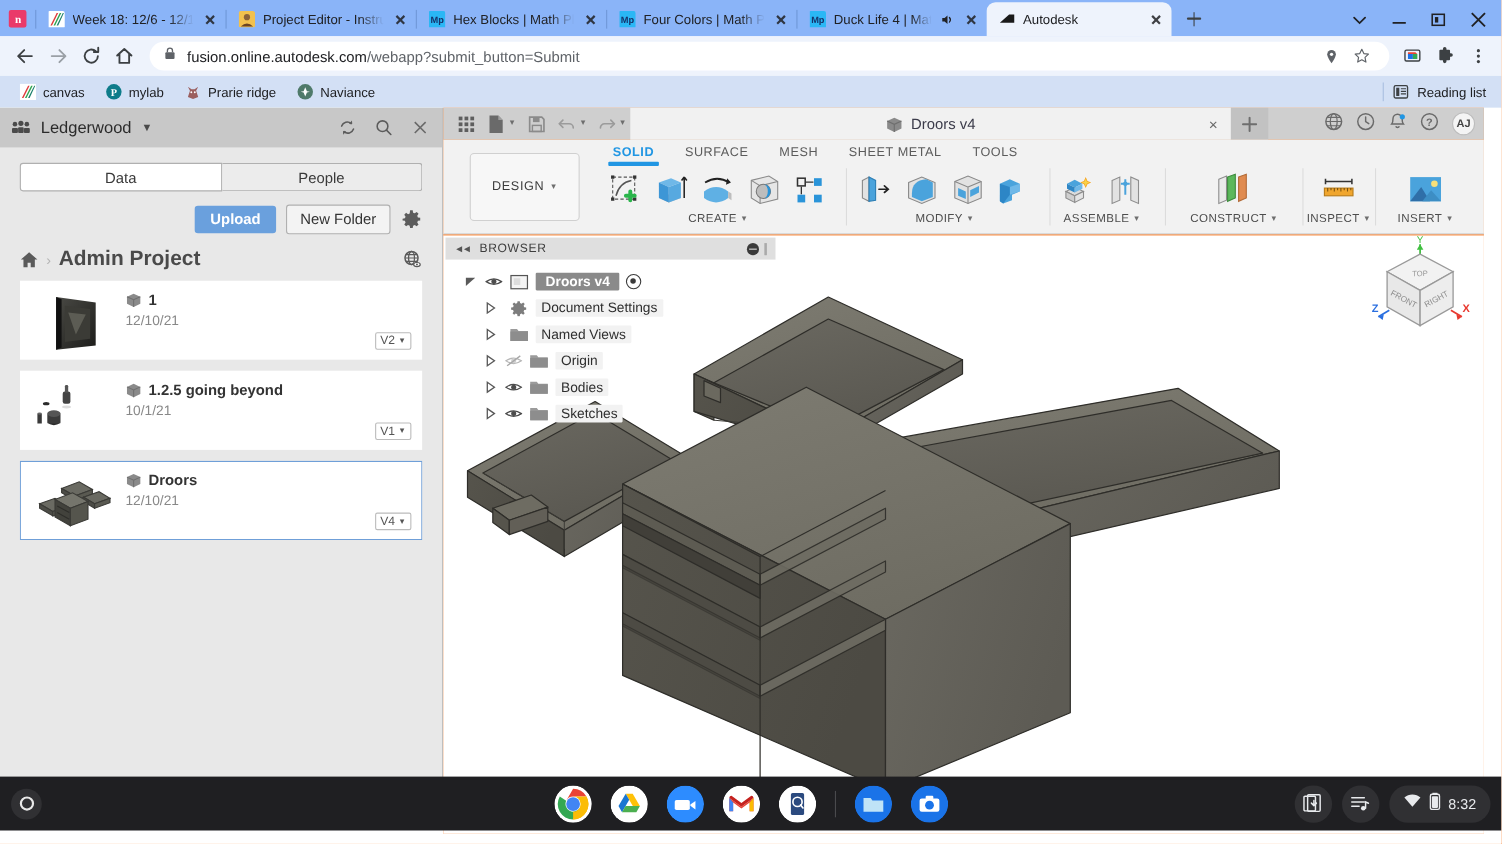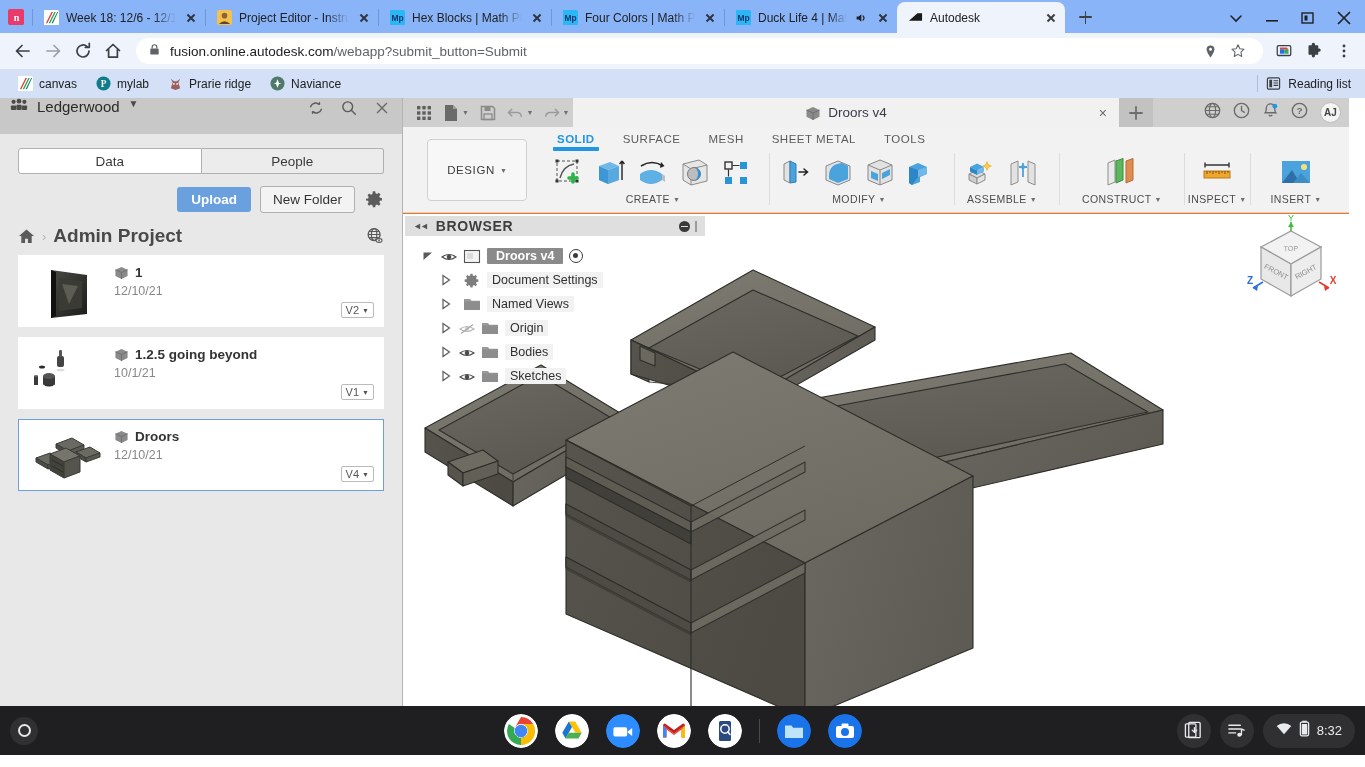--- a/index.html
+++ b/index.html
@@ -84,21 +84,21 @@
   
   .fusion { position: absolute; top: 98px; left: 0; width: 1365px; height: 620px; background: #ffffff; }
 
   
   .datapanel {
     position: absolute; left: 0; top: 0; width: 403px; height: 620px;
     background: #e8e8e8; border-right: 1px solid #b4b4b4;
     display: flex; flex-direction: column;
   }
   .dp-header {
-    height: 36px; background: #c8c8c8; display: flex; align-items: flex-start;
+    height: 36px; background: #c8c8c8; display: flex; align-items: center;
     padding: 0 10px; gap: 9px; flex: none;
   }
   .dp-hub-icon { width: 18px; height: 14px; flex: none; }
   .dp-hub-name { font-size: 15px; color: #2b2b2b; }
   .dp-caret { font-size: 10px; color: #4a4a4a; }
   .dp-head-actions { margin-left: auto; display: flex; align-items: center; gap: 13px; }
   .dp-ico { width: 20px; height: 20px; display: flex; align-items: center; justify-content: center; color: #5c5c5c; }
 
   .dp-tabs { display: flex; margin: 14px 18px 0 18px; flex: none; }
   .dp-tab {
@@ -182,21 +182,21 @@
   .rgroup { display: flex; flex-direction: column; align-items: center; position: relative; padding: 0 6px; }
   .rgroup + .rgroup { border-left: 1px solid #dcdcdc; }
   .rgroup-icons { display: flex; align-items: center; gap: 2px; height: 40px; }
   .rgroup-label { font-size: 10.5px; color: #4d4d4d; letter-spacing: .4px; display: flex; align-items: center; gap: 3px; }
   .ricon { width: 40px; height: 36px; display: flex; align-items: center; justify-content: center; }
 
   
   .f-browser { position: absolute; left: 2px; top: 118px; width: 300px; }
   .br-header { height: 20px; background: #dfdfdf; display: flex; align-items: center; padding: 0 8px; gap: 9px; }
   .br-collapse { color: #555; font-size: 9px; letter-spacing: -2px; }
-  .br-title { font-size: 14px; color: #3e3e3e; letter-spacing: .6px; font-weight: bold; }
+  .br-title { font-size: 11px; color: #3e3e3e; letter-spacing: .6px; }
   .br-right { margin-left: auto; display: flex; align-items: center; gap: 5px; }
   .br-minus { width: 11px; height: 11px; border-radius: 50%; background: #3a3a3a; position: relative; }
   .br-minus::after { content:""; position: absolute; left: 2px; top: 5px; width: 7px; height: 1.5px; background: #dfdfdf; }
   .br-grip { width: 2px; height: 11px; border-left: 1px solid #9a9a9a; border-right: 1px solid #9a9a9a; }
 
   .br-tree { padding-top: 8px; }
   .br-row { display: flex; align-items: center; height: 24px; gap: 6px; }
   .br-arrow { width: 14px; height: 14px; flex: none; display: flex; align-items: center; justify-content: center; }
   .br-eye { width: 16px; height: 14px; flex: none; }
   .br-nodeicon { width: 18px; height: 15px; flex: none; }

